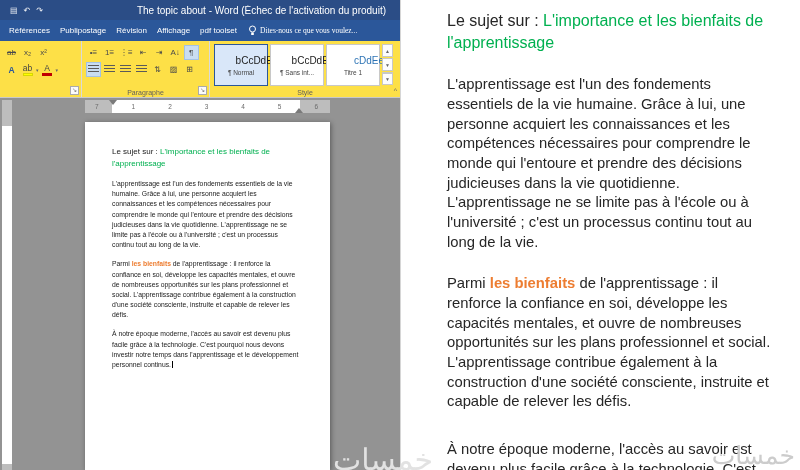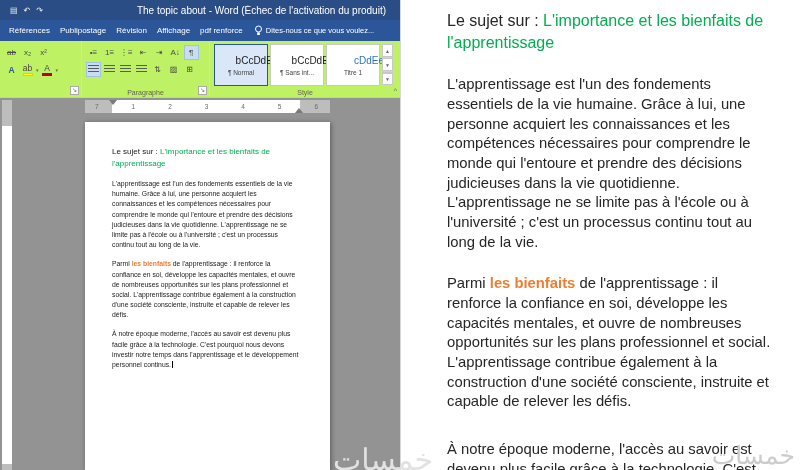--- a/index.html
+++ b/index.html
@@ -14,23 +14,23 @@
               display:flex; align-items:center; }
   .qat { display:flex; gap:6px; padding:0 6px 0 10px; font-size:8px; }
   .qat-btn { cursor:default; opacity:.9; }
   .title-text { flex:1; text-align:right; font-size:10px; white-space:nowrap; overflow:hidden; }
   .titlebar-spacer { width:14px; }
 
   .tabs { position:absolute; left:0; top:20px; right:0; height:21px; background:#2b579a; color:#fff;
           display:flex; align-items:center; padding-left:4px; font-size:8px; }
   .tab { padding:0 5px; line-height:21px; white-space:nowrap; }
   .tellme { display:flex; align-items:center; gap:3px; margin-left:6px; font-size:7.5px; white-space:nowrap;
-            overflow:hidden; flex:1; }
-
-  .ribbon { position:absolute; left:0; top:41px; right:0; height:57px; background:#bef264;
+            overflow:hidden; flex:1;font-family:Liberation Serif, serif; }
+
+  .ribbon { position:absolute; left:0; top:41px; right:0; height:57px; background:#fde047;
             border-bottom:1px solid #c9c9c9; display:flex; }
   .group { position:relative; height:100%; border-right:1px solid #d9d9d9; padding:3px 3px 13px 4px; }
   .group-label { position:absolute; bottom:1px; left:0; right:0; text-align:center; font-size:7px; color:#605e5c; }
   .launcher { position:absolute; bottom:2px; right:2px; width:9px; height:9px; border:1px solid #ababab;
               font-size:6px; line-height:7px; text-align:center; color:#605e5c; background:#fbfbfb; }
   .row { display:flex; align-items:center; gap:1px; height:17px; }
   .btn { min-width:15px; height:15px; display:inline-flex; align-items:center; justify-content:center;
          font-size:8px; color:#4a4a4a; border:1px solid transparent; padding:0 1px; white-space:nowrap; }
   .btn.active { background:#c9ddf1; border-color:#a3c2e3; }
   .strike { text-decoration:line-through; }
@@ -107,21 +107,21 @@
       </div>
       <div class="title-text">The topic about - Word (Échec de l'activation du produit)</div>
       <div class="titlebar-spacer"></div>
     </div>
 
     <div class="tabs">
       <span class="tab">Références</span>
       <span class="tab">Publipostage</span>
       <span class="tab">Révision</span>
       <span class="tab">Affichage</span>
-      <span class="tab">pdf renforce</span>
+      <span class="tab">pdf toolset</span>
       <span class="tellme">
         <svg width="9" height="11" viewBox="0 0 9 11">
           <circle cx="4.5" cy="4" r="3" fill="none" stroke="#ffffff" stroke-width="1"></circle>
           <rect x="3.2" y="7.4" width="2.6" height="2.6" fill="#ffffff"></rect>
         </svg>
         <span>Dites-nous ce que vous voulez...</span>
       </span>
     </div>
 
     <div class="ribbon">

